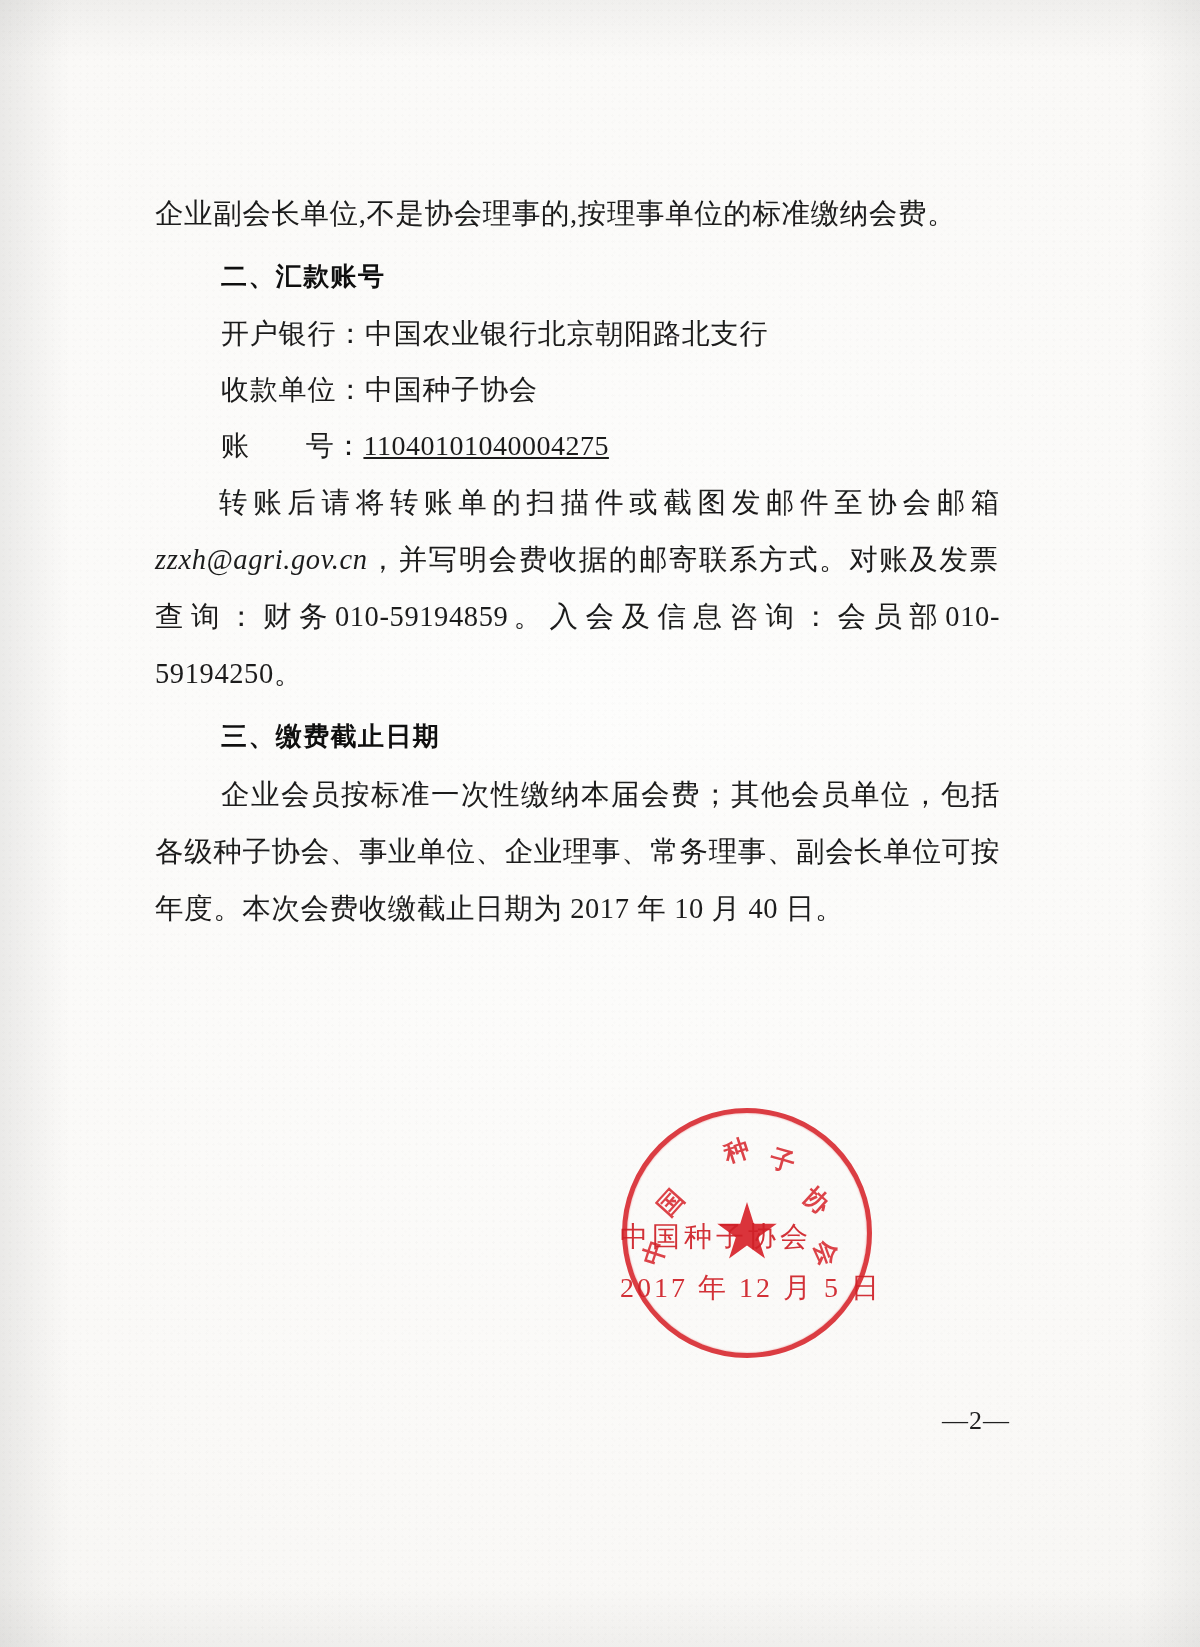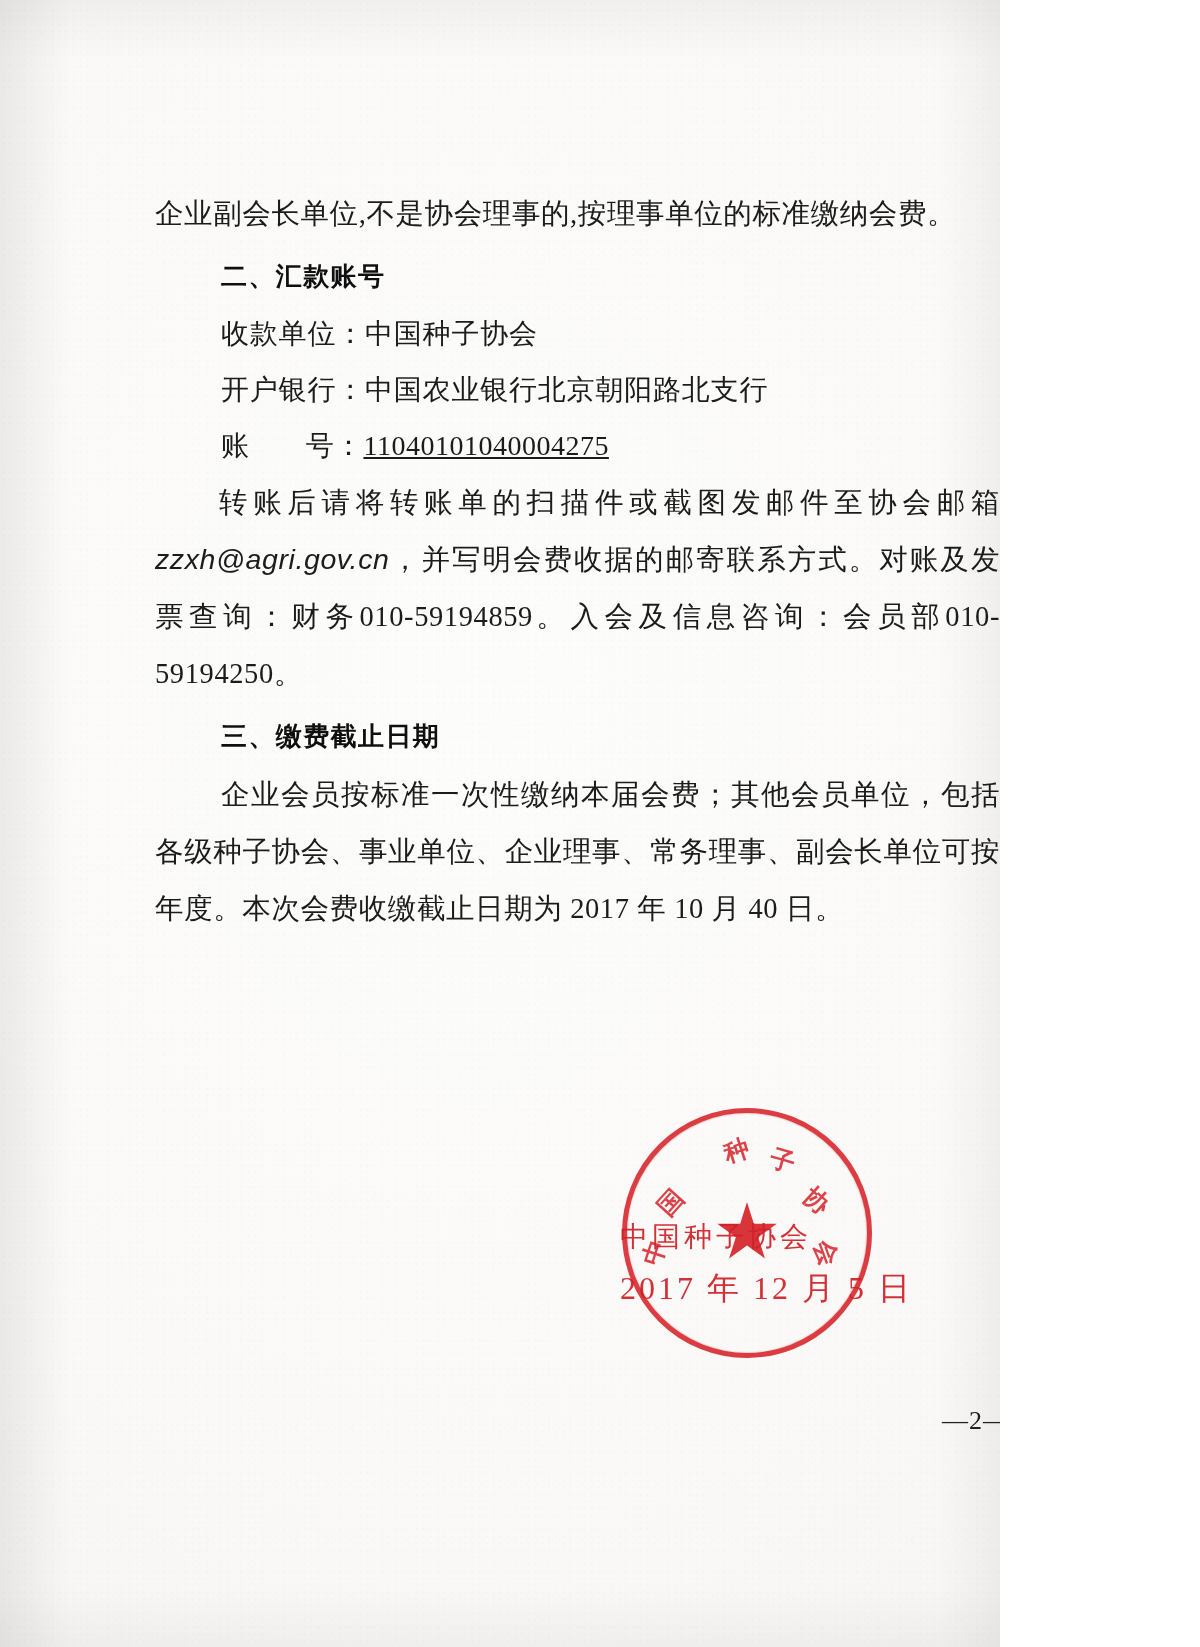--- a/index.html
+++ b/index.html
@@ -11,21 +11,21 @@
     height: 1647px;
     background: #ffffff;
     font-family: "Liberation Serif", serif;
     color: #141414;
     overflow: hidden;
   }
 
   
   .page {
     position: relative;
-    width: 1000px;
+    width: 1200px;
     height: 1647px;
     background:
       radial-gradient(120% 90% at 48% 42%, #fdfdfc 0%, #faf9f7 55%, #f3f2ef 100%);
     box-sizing: border-box;
     overflow: hidden;
   }
   .page::before {
     
     content: "";
     position: absolute;
@@ -95,21 +95,21 @@
     display: inline-block;
     width: 56px;
   }
   .acct-num {
     font-family: "Liberation Serif", serif;
     letter-spacing: 0.5px;
     text-decoration: underline;
   }
   .mail {
     font-style: italic;
-    font-family: Liberation Sans, sans-serif;
+    font-family: Liberation Serif, serif;
   }
   .spaced {
     letter-spacing: 2.2px;
   }
   .num {
     font-family: "Liberation Serif", serif;
     margin-top: 28px;
   }
 
   
@@ -168,21 +168,21 @@
     font-family: "Liberation Serif", serif;
     opacity: 0.92;
   }
   .seal-overlay .org {
     font-size: 28px;
     letter-spacing: 4px;
     line-height: 50px;
     white-space: nowrap;
   }
   .seal-overlay .date {
-    font-size: 32px;
+    font-size: 28px;
     letter-spacing: 3px;
     line-height: 52px;
     white-space: nowrap;
   }
 
   .page-number {
     position: absolute;
     left: 0;
     top: 1406px;
     width: 1010px;
@@ -199,25 +199,25 @@
 <div class="page">
   <div class="grain"></div>
 
   <div class="content">
 
     <p class="para">企业副会长单位,不是协会理事的,按理事单位的标准缴纳会费。</p>
 
     <h2 class="heading">二、汇款账号</h2>
 
     <p class="info-line">
+      <span>开户银行：</span><span>中国农业银行北京朝阳路北支行</span>
+    </p>
+
+    <p class="info-line">
       <span>收款单位：</span><span>中国种子协会</span>
-    </p>
-
-    <p class="info-line">
-      <span>开户银行：</span><span>中国农业银行北京朝阳路北支行</span>
     </p>
 
     <p class="info-line">
       <span>账</span><span class="gap"></span><span>号：</span><span class="acct-num">11040101040004275</span>
     </p>
 
     <p class="para indent"><span>转账后请将转账单的扫描件或截图发邮件至协会邮箱</span><span class="mail">zzxh@agri.gov.cn</span><span>，并写明会费收据的邮寄联系方式。对账及发</span><span class="spaced">票查询：财务</span><span class="num">010-59194859</span><span class="spaced">。入会及信息咨询：会员部</span><span class="num">010-59194250</span><span>。</span></p>
 
     <h2 class="heading">三、缴费截止日期</h2>
 

